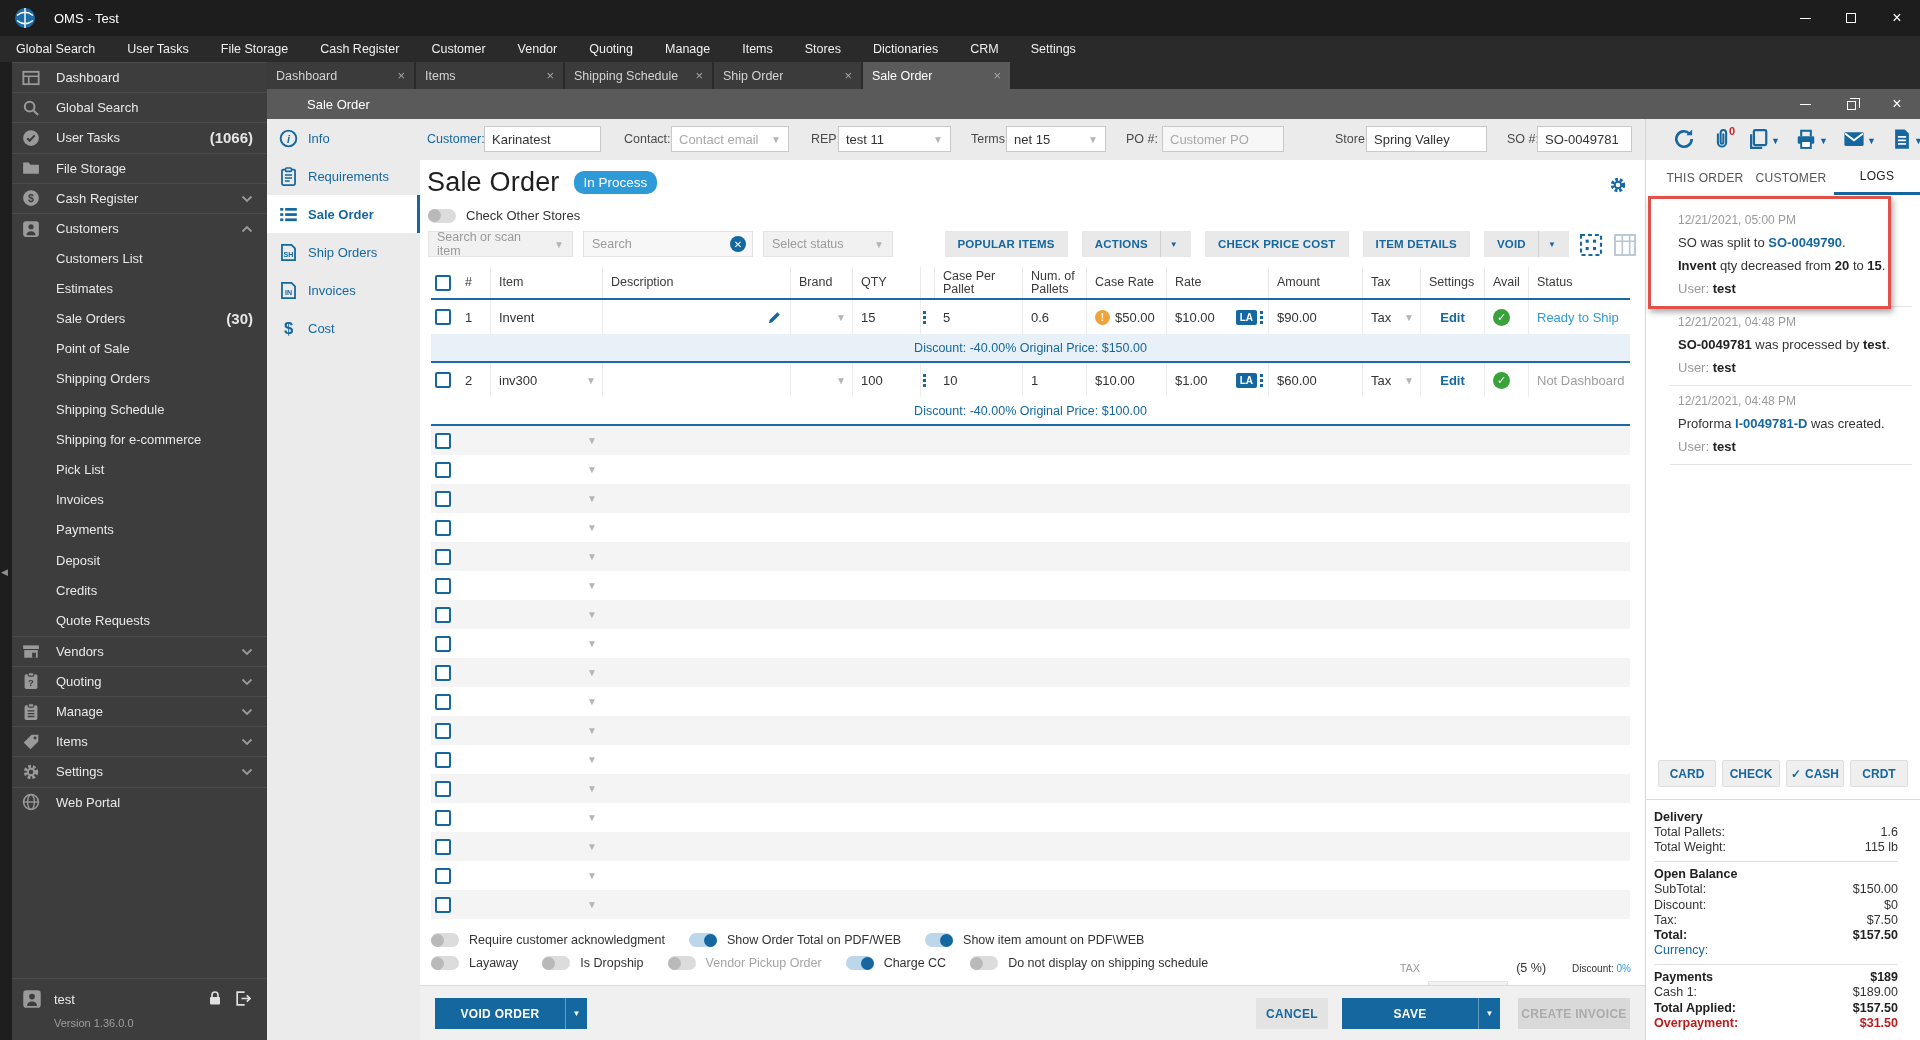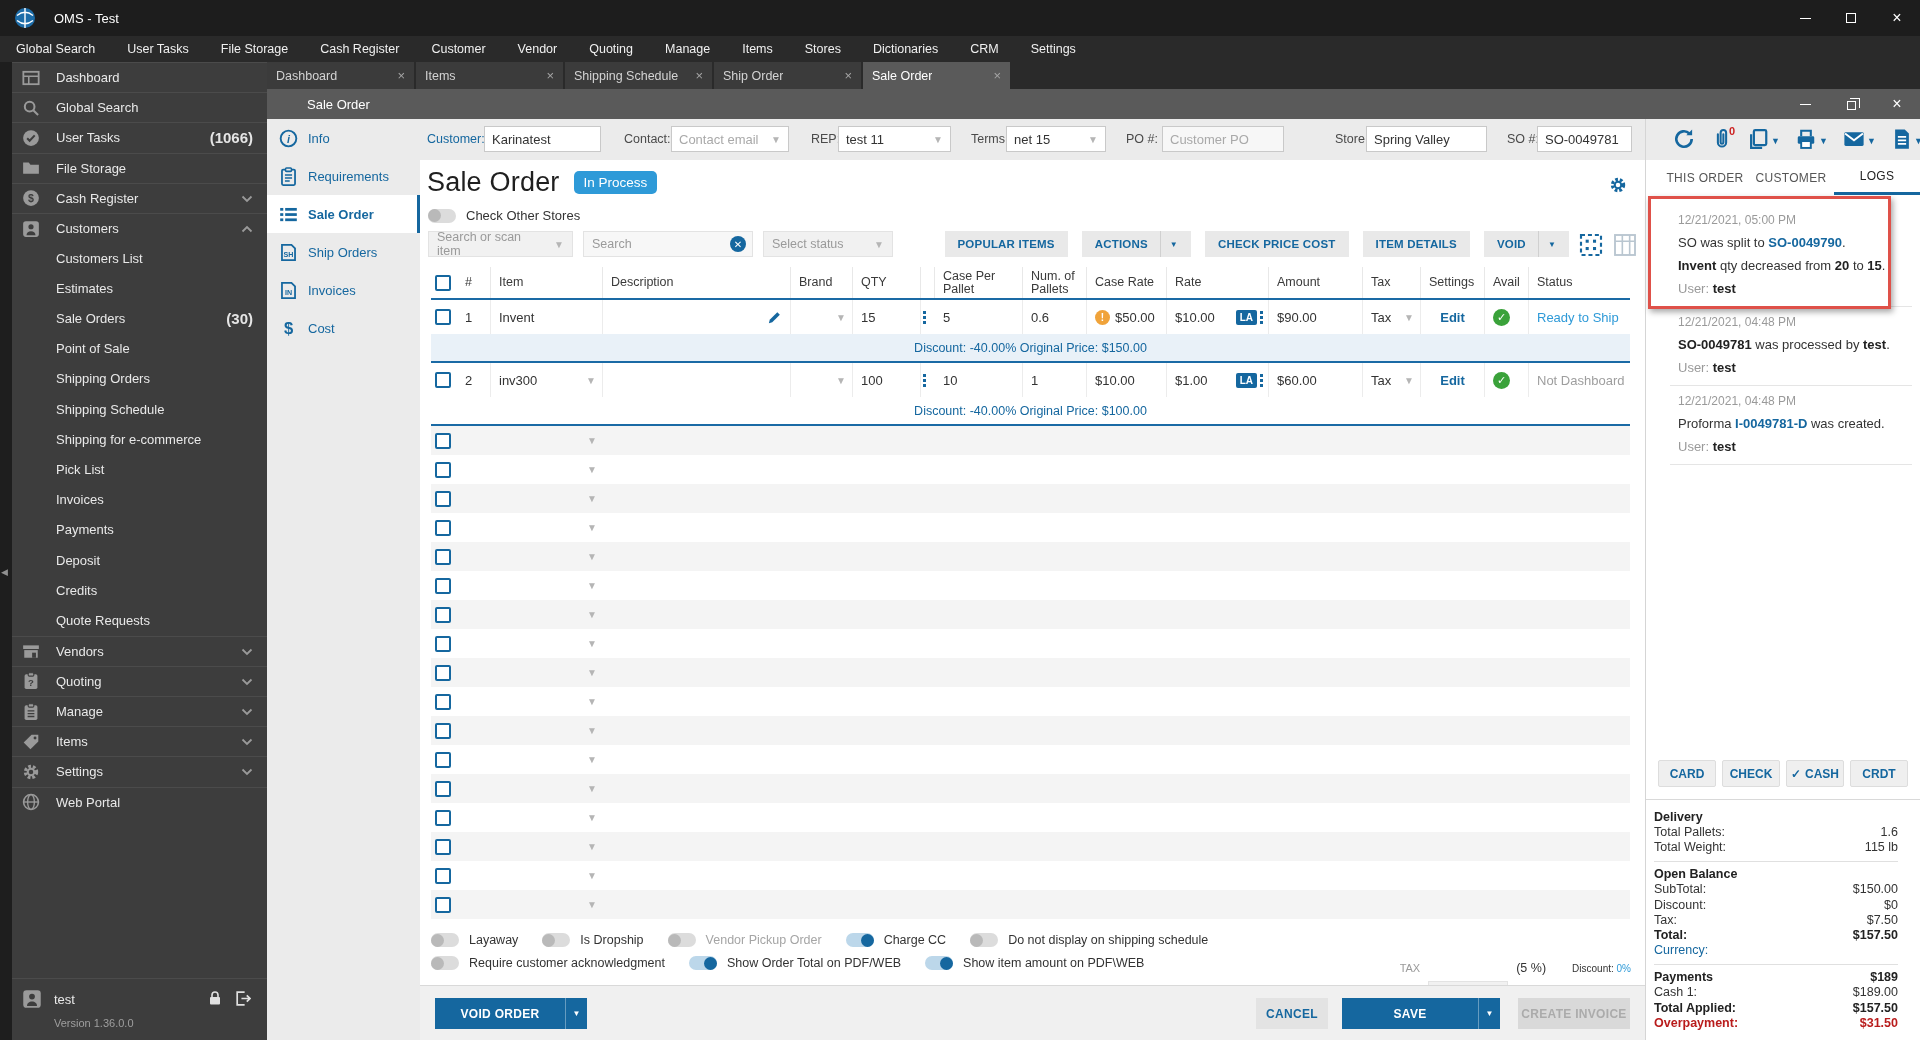--- a/index.html
+++ b/index.html
@@ -78,21 +78,21 @@
   .nav-item { height:38px; display:flex; align-items:center; position:relative; }
   .nav-item .icon { width:19px; height:19px; margin-left:12px; color:#15679f; }
   .nav-label { color:#15679f; font-size:13px; margin-left:10px; white-space:nowrap; }
   .nav-item.active { background:#fff; border-right:3px solid #15679f; }
   .nav-item.active .nav-label { font-weight:bold; }
 
   
   #so-content { position:absolute; left:420px; top:160px; width:1225px; bottom:0; background:#fff; }
   #content-title-row { position:relative; padding-top:7px; margin-left:7px; display:flex; align-items:center; }
   #page-title { font-size:27px; font-weight:400; color:#1f1f1f; letter-spacing:.2px; }
-  #status-badge { margin-left:14px; background:#2e9ad8; color:#fff; font-size:13.5px; padding:4px 10px; border-radius:5px; }
+  #status-badge { margin-left:14px; background:#2e9ad8; color:#fff; font-size:13.5px; padding:4px 10px; border-radius:10px; }
   #content-gear { position:absolute; right:18px; top:16px; width:18px; height:18px; color:#15679f; }
   #check-stores-row { margin:10px 0 0 8px; display:flex; align-items:center; gap:10px; }
   .tglabel { font-size:13px; color:#333; }
   .toggle { width:28px; height:14px; border-radius:7px; background:#dcdcdc; position:relative; flex:0 0 auto; }
   .toggle:after { content:""; position:absolute; width:13px; height:13px; border-radius:50%; background:#b9b9b9; left:0; top:.5px; }
   .toggle.on { background:#bcd7ea; }
   .toggle.on:after { left:15px; background:#15679f; }
 
   #search-row { margin:8px 8px 0 8px; display:flex; align-items:flex-end; height:26px; gap:10px; }
   .gsel { height:26px; background:#f1f1f1; border:1px solid #e3e3e3; display:flex; align-items:center; padding:0 8px; font-size:12.5px; color:#9a9a9a; }
@@ -930,54 +930,54 @@
           <div class="cb-cell">
             <span class="cbx"></span>
           </div>
           <div class="td"></div>
           <div class="td">
             <span class="dd-sm">▼</span>
           </div>
         </div>
       </div>
     <div id="options-area">
+      <div class="opt-row" id="opt-row-2">
+          <div class="opt-item">
+            <span class="toggle"></span>
+            <span class="opt-label">Require customer acknowledgment</span>
+          </div>
+          <div class="opt-item">
+            <span class="toggle on"></span>
+            <span class="opt-label">Show Order Total on PDF/WEB</span>
+          </div>
+          <div class="opt-item">
+            <span class="toggle on"></span>
+            <span class="opt-label">Show item amount on PDF\WEB</span>
+          </div>
+        </div>
       <div class="opt-row" id="opt-row-1">
           <div class="opt-item">
             <span class="toggle"></span>
             <span class="opt-label">Layaway</span>
           </div>
           <div class="opt-item">
             <span class="toggle"></span>
             <span class="opt-label">Is Dropship</span>
           </div>
           <div class="opt-item">
             <span class="toggle"></span>
             <span class="opt-label dim">Vendor Pickup Order</span>
           </div>
           <div class="opt-item">
             <span class="toggle on"></span>
             <span class="opt-label">Charge CC</span>
           </div>
           <div class="opt-item">
             <span class="toggle"></span>
             <span class="opt-label">Do not display on shipping schedule</span>
-          </div>
-        </div>
-      <div class="opt-row" id="opt-row-2">
-          <div class="opt-item">
-            <span class="toggle"></span>
-            <span class="opt-label">Require customer acknowledgment</span>
-          </div>
-          <div class="opt-item">
-            <span class="toggle on"></span>
-            <span class="opt-label">Show Order Total on PDF/WEB</span>
-          </div>
-          <div class="opt-item">
-            <span class="toggle on"></span>
-            <span class="opt-label">Show item amount on PDF\WEB</span>
           </div>
         </div>
       <div id="tax-row">
         <span id="tax-label">TAX</span>
         <div id="tax-select">
           <span>Test Tax</span>
             <span class="dd" style="margin-left:auto;color:#b5b5b5;font-size:10px">▼</span>
         </div>
         <span id="tax-rate">(5 %)</span>
         <span id="order-discount"><span>Discount:</span> <b>0%</b></span>

